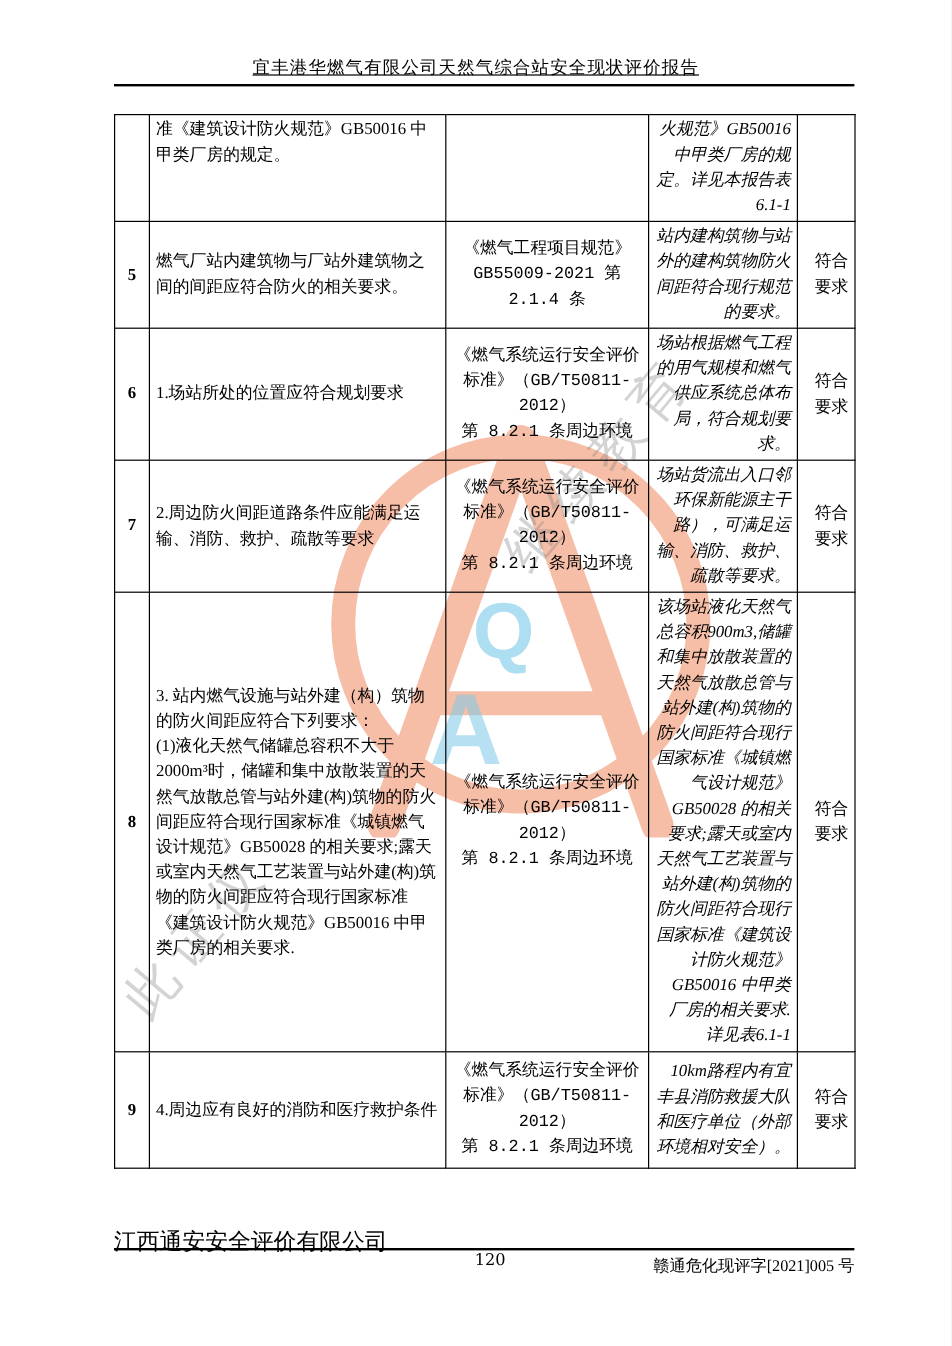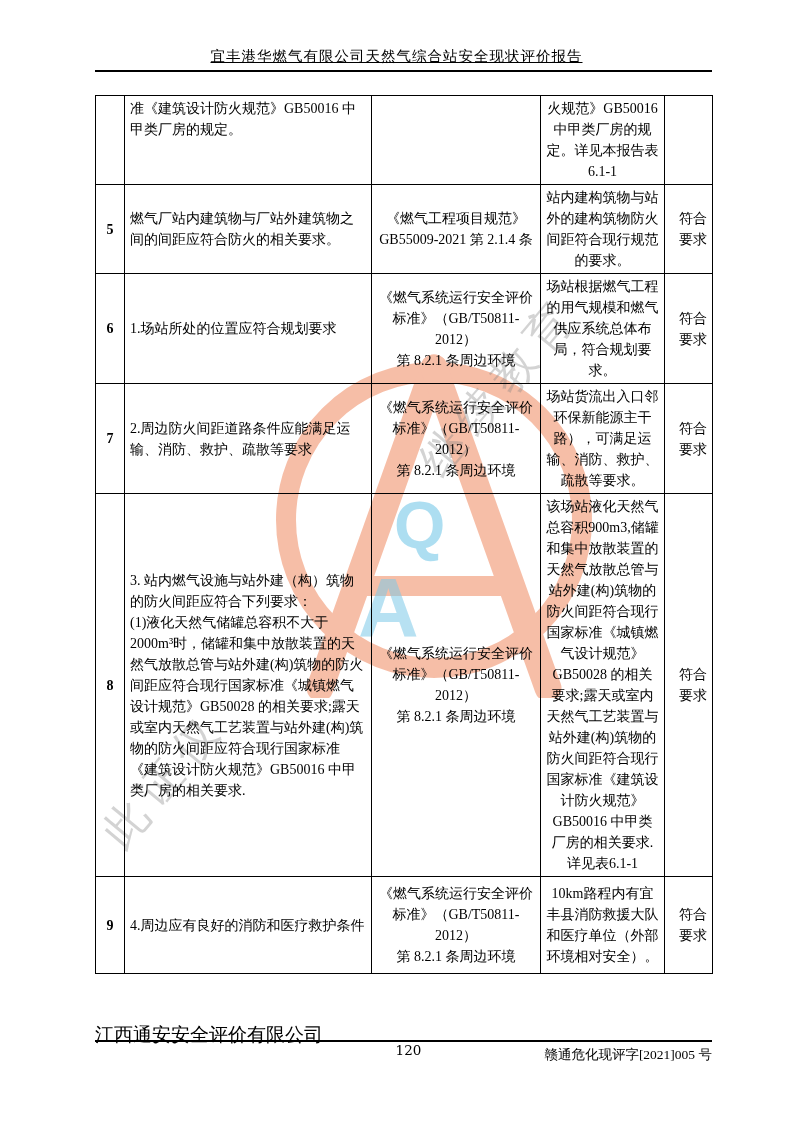--- a/index.html
+++ b/index.html
@@ -41,22 +41,22 @@
   table.eval{
     position:absolute;top:95px;left:95px;width:617px;z-index:2;
     border-collapse:collapse;table-layout:fixed;background:transparent;
   }
   table.eval td{
     border:1px solid #000;font-size:14px;line-height:1.5;
     padding:2px 5px;white-space:pre-line;overflow:hidden;vertical-align:middle;
   }
   td.c-no{text-align:center;font-weight:bold;padding:2px 1px;}
   td.c-item{text-align:left;}
-  td.c-std{text-align:center;padding:2px 2px;}
-  td.c-eval{text-align:center;padding:2px 4px;}
+  td.c-std{text-align:center;padding:2px 2px;font-family:Liberation Mono, monospace;}
+  td.c-eval{text-align:right;padding:2px 4px;font-style:italic;}
   td.c-concl{text-align:right;padding:2px 2px;}
   tr.r0{height:83px;} tr.r0 td{vertical-align:top;margin-top:48px;}
   tr.r1{height:87px;}
   tr.r2{height:97px;}
   tr.r3{height:96px;}
   tr.r4{height:370px;}
   tr.r5{height:97px;}
 
   
   .summary{

